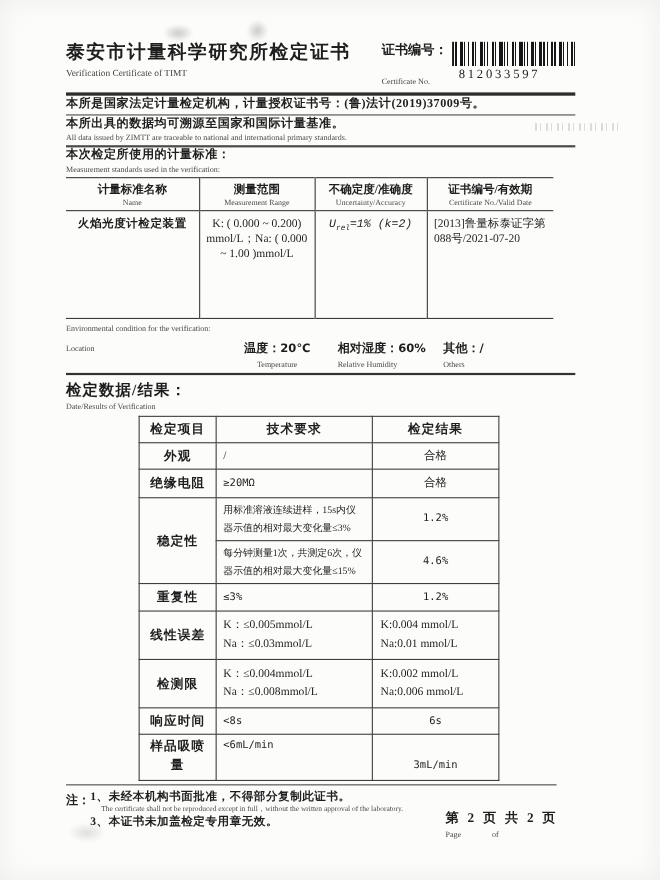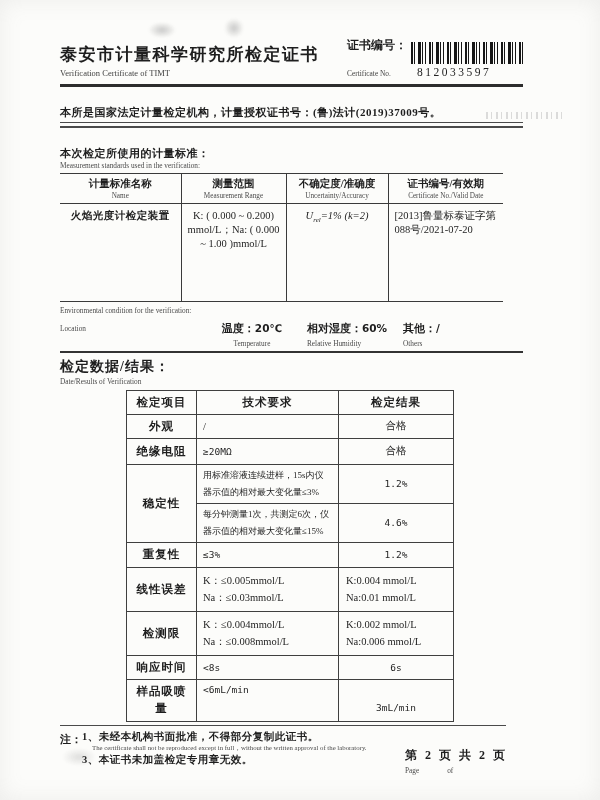--- a/index.html
+++ b/index.html
@@ -5,51 +5,51 @@
   html,body{margin:0;padding:0;background:#dcdcdc;}
   .page{
     width:600px;height:800px;box-sizing:border-box;position:relative;overflow:hidden;
     background:#fcfcfa;
     padding:30px 77px 0 60px;
     font-family:"Liberation Serif","DejaVu Serif",serif;
     color:#1e1e1e;
     box-shadow:inset 0 0 22px rgba(120,120,120,.12);
   }
   
-  .header{display:flex;align-items:flex-end;font-family:Liberation Serif, serif;}
+  .header{display:flex;align-items:center;font-family:Liberation Serif, serif;}
   .title-block{width:328px;}
   .title-cn{font-size:17px;font-weight:bold;letter-spacing:1.5px;line-height:22px;white-space:nowrap;}
   .title-en{font-size:8.5px;color:#3f3f3f;margin-top:2px;}
   .certno-block{width:64px;padding-top:7px;}
   .certno-cn{font-size:12px;font-weight:bold;white-space:nowrap;}
   .certno-en{font-size:7.4px;color:#3f3f3f;margin-top:15px;}
   .barcode-block{flex:1;padding-top:4px;}
   .barcode{height:22px;width:112px;margin-left:4px;
     background:repeating-linear-gradient(90deg,#161616 0 2px,transparent 2px 3px,#161616 3px 4px,transparent 4px 7px,#161616 7px 10px,transparent 10px 11px,#161616 11px 12px,transparent 12px 14px,#161616 14px 15px,transparent 15px 18px);}
   .barcode-num{font-size:11.5px;letter-spacing:2.5px;margin-top:2px;margin-left:10px;color:#222;}
   
   .rule{height:1.5px;background:#4a4a4a;margin-top:3px;}
   .rule.thick{height:2.6px;background:#2d2d2d;margin-top:6px;}
   .rule.med{height:2px;background:#333;}
   .rule.notes-rule{width:446px;}
   
-  .statement{margin-top:18px;}
+  .statement{margin-top:0;}
   .st-cn{font-size:11px;font-weight:600;letter-spacing:.5px;line-height:14px;}
   .st-en{font-size:7.3px;color:#4a4a4a;line-height:9px;margin-top:1px;}
   
   table{border-collapse:collapse;table-layout:fixed;}
   .standards{width:443px;margin-top:3px;border-top:1.6px solid #3a3a3a;border-bottom:1.6px solid #3a3a3a;}
   .standards th{border-bottom:1.4px solid #3a3a3a;font-weight:normal;padding:3px 2px;vertical-align:top;}
   .standards th+th,.standards td+td{border-left:1px solid #3a3a3a;}
   .th-cn{font-size:10.5px;font-weight:600;}
   .th-en{font-size:7.2px;color:#4a4a4a;margin-top:1px;text-align:center;}
   .standards td{vertical-align:top;padding:5px 6px 50px;font-size:10.5px;line-height:14px;}
   .std-name{text-align:center;font-size:11px;font-weight:600;letter-spacing:.5px;}
   .std-range{text-align:center;}
-  .std-unc{text-align:center;font-style:italic;}
+  .std-unc{text-align:center;font-style:italic;font-family:Liberation Mono, monospace;}
   .std-unc sub{font-size:7px;}
   .std-cert{font-size:10.5px;line-height:14px;}
   
   .env{margin-top:4px;}
   .sec-cn{font-size:11px;font-weight:600;letter-spacing:.5px;}
   .sec-en{font-size:7.3px;color:#4a4a4a;margin-top:1px;}
   .env-row{display:flex;margin-top:6px;}
   .env-f1{width:137px;}.env-f2{width:110px;text-align:center;}.env-f3{width:96px;}.env-f4{flex:1;}
   .env-line{font-size:11px;white-space:nowrap;}
   .env-label{font-weight:600;}
@@ -113,20 +113,24 @@
       <div class="barcode-num">812033597</div>
     </div>
   </div>
   <div class="rule thick"></div>
 
   <div class="statement">
     <div class="st-cn">本所是国家法定计量检定机构，计量授权证书号：(鲁)法计(2019)37009号。</div>
   </div>
   <div class="rule"></div>
 
+  <div class="statement">
+    <div class="st-cn">本所出具的数据均可溯源至国家和国际计量基准。</div>
+    <div class="st-en">All data issued by ZIMTT are traceable to national and international primary standards.</div>
+  </div>
   <div class="rule"></div>
 
   <div class="statement">
     <div class="st-cn">本次检定所使用的计量标准：</div>
     <div class="st-en">Measurement standards used in the verification:</div>
   </div>
 
   <table class="standards">
     <colgroup>
         <col style="width:121px">

